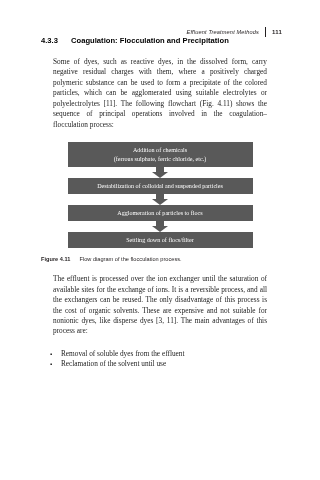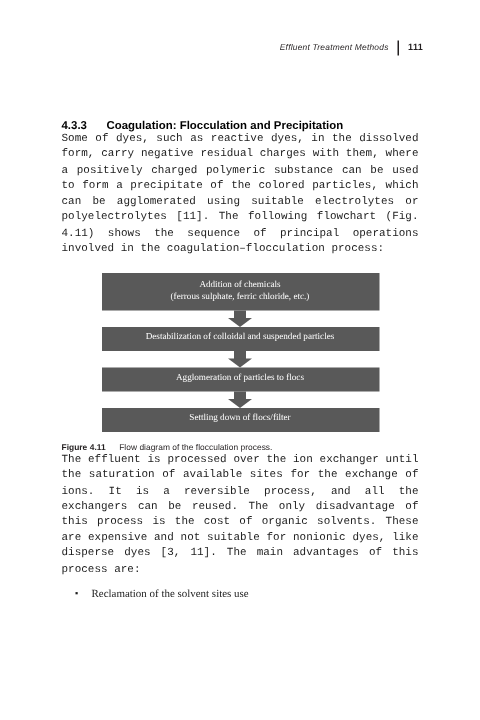--- a/index.html
+++ b/index.html
@@ -46,50 +46,49 @@
     font-weight: bold;
     font-size: 6px;
     color: #231f20;
     letter-spacing: 0.2px;
   }
 
   
   .content {
     position: absolute;
     left: 41px;
-    top: 50px;
+    top: 36px;
     width: 238px;
   }
 
   h2.section-heading {
     font-family: "Liberation Sans", sans-serif;
     font-weight: bold;
     font-size: 7.6px;
     color: #000000;
     margin: 0;
     letter-spacing: 0.02px;
     display: flex;
     align-items: baseline;
   }
   h2.section-heading .num {
     width: 30px;
     flex: 0 0 30px;
   }
   h2.section-heading .ttl {
     flex: 1;
-    margin-top: 29px;
   }
 
   p.body-text {
-    font-family: Liberation Mono, monospace;
+    font-family: Liberation Serif, serif;
     font-size: 7.3px;
     line-height: 10.45px;
     text-align: justify;
     color: #1c1c1c;
-    margin: 0;
+    margin: 12px;
     letter-spacing: 0.01px;
   }
 
   .para-1 { margin-top: 11px; }
 
   
   .flowchart {
     margin-top: 10px;
     width: 238px;
     display: flex;
@@ -239,17 +238,18 @@
 
     <div class="figure-caption">
       <span class="fig-label">Figure 4.11</span>
       <span class="fig-text">Flow diagram of the flocculation process.</span>
     </div>
 
 
     <p class="body-text para-2">The effluent is processed over the ion exchanger until the saturation of available sites for the exchange of ions. It is a reversible process, and all the exchangers can be reused. The only disadvantage of this process is the cost of organic solvents. These are expensive and not suitable for nonionic dyes, like disperse dyes [3, 11]. The main advantages of this process are:</p>
 
     <ul class="adv-list">
-      <li>Reclamation of the solvent sites use</li>
+      <li>Removal of soluble dyes from the effluent</li>
+      <li>Reclamation of the solvent until use</li>
     </ul>
 
   </div>
 </div>
 
 </body></html>

